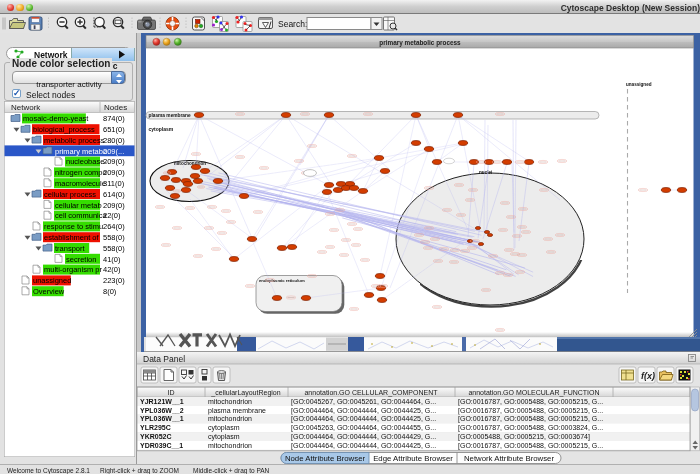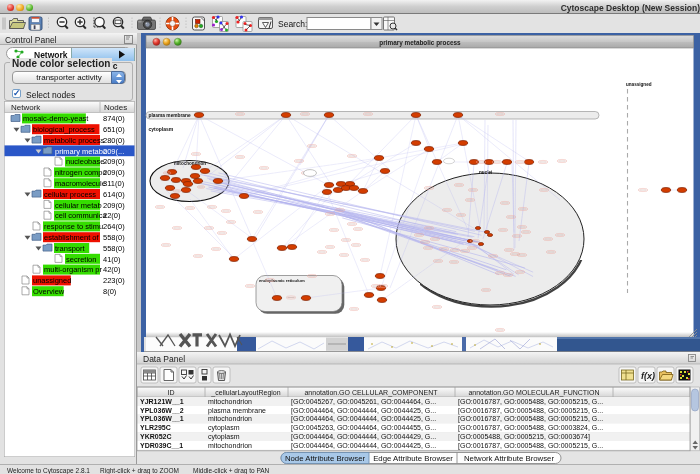--- a/index.html
+++ b/index.html
@@ -4,21 +4,21 @@
 html,body{width:700px;height:474px;overflow:hidden;font-family:"Liberation Sans",sans-serif;background:#e3e3e3}
 .titlebar{position:absolute;left:0;top:0;width:700px;height:14px;background:linear-gradient(#f2f2f2,#cfcfcf 50%,#bdbdbd);border-bottom:1px solid #7a7a7a}
 .titlebar .t{position:absolute;left:0;right:0;top:2.5px;text-align:right;font-size:8.5px;font-weight:bold;color:#2e2e2e}
 .tl{position:absolute;top:3.5px;width:7.5px;height:7.5px;border-radius:50%}
 .cp{position:absolute;left:0;top:33px;width:137px;height:431px;background:#e2e2e2;border-right:1px solid #9a9a9a}
 .cph{position:absolute;left:0;top:0;width:137px;height:12px;background:linear-gradient(#f4f4f4,#d2d2d2);border-bottom:1px solid #aaa;font-size:8.5px;color:#222;padding:1.5px 0 0 5px}
 .tabs{position:absolute;left:6px;top:14px;width:126px;height:13px;background:#fff;border:1px solid #999;border-radius:7px;font-size:8.5px;font-weight:bold;color:#111}
 .seg-mosaic{position:absolute;left:64px;top:0;width:64px;height:11px;background:linear-gradient(#cfe5fa,#8fc0ec);border-left:1px solid #8aa;border-right:1px solid #8aa;text-align:center;padding-top:13px}
 .ncs{position:absolute;left:4px;top:29px;width:129px;height:39px;border:1px solid #b0b0b0;border-radius:3px}
 .ncs .lab{position:absolute;left:5px;top:-5px;background:#e2e2e2;font-size:10px;font-weight:bold;color:#222;padding:0 2px}
-.combo{position:absolute;left:7px;top:8px;width:114px;height:13px;background:linear-gradient(#fff,#e0e0e0);border:1px solid #999;border-radius:4px;font-size:8px;color:#111;text-align:center;padding-top:1px}
+.combo{position:absolute;left:7px;top:8px;width:114px;height:13px;background:linear-gradient(#fff,#e0e0e0);border:1px solid #999;border-radius:4px;font-size:8px;color:#111;text-align:center;padding-top:8px}
 .combo .b{position:absolute;right:0;top:-1px;width:14px;height:13px;background:linear-gradient(#8ab4e8,#4a7ec8);border:1px solid #4a6a9a;border-radius:0 4px 4px 0}
 .cbx{position:absolute;left:12px;top:56px;width:9px;height:9px;background:#fff;border:1px solid #78a0c8;border-radius:2px;font-size:9px;color:#1a56b0;font-weight:bold;line-height:7px}
 .cblab{position:absolute;left:26px;top:56.5px;font-size:8.5px;color:#111}
 .statusbar{position:absolute;left:0;top:464px;width:700px;height:10px;background:#e2e2e2;border-top:1px solid #b0b0b0;font-size:6.5px;color:#222}
 </style></head><body>
 <div class="titlebar">
  <div class="tl" style="left:6.5px;background:radial-gradient(circle at 35% 30%,#ffb4ac,#e0382c 60%,#9a1810)"></div>
  <div class="tl" style="left:16px;background:radial-gradient(circle at 35% 30%,#ffeaaa,#eea71e 60%,#a86a06)"></div>
  <div class="tl" style="left:25.5px;background:radial-gradient(circle at 35% 30%,#cdf6aa,#55b42a 60%,#2a7010)"></div>
  <div class="t">Cytoscape Desktop (New Session)</div>
@@ -122,24 +122,20 @@
 <g transform="translate(390,0)">
         <rect x="-6.5" y="-6.5" width="11" height="13" rx="1" fill="#f8f8f8" stroke="#555" stroke-width="0.8"></rect>
         <line x1="-6.5" y1="-3" x2="4.5" y2="-3" stroke="#555" stroke-width="0.6"></line>
         <line x1="-2" y1="-6.5" x2="-2" y2="6.5" stroke="#555" stroke-width="0.6"></line>
         <circle cx="3" cy="2.5" r="3" fill="#e8e8e8" stroke="#333" stroke-width="1"></circle>
         <line x1="5" y1="4.5" x2="7" y2="6.5" stroke="#333" stroke-width="1.4"></line>
       </g>
 </g>
   </svg>
 <div class="cp">
- <div class="cph">Control Panel<svg width="9" height="9" viewBox="0 0 9 9" style="position:absolute;right:4px;top:2px">
-        <rect x="0.5" y="0.5" width="8" height="8" fill="none" stroke="#888"></rect>
-        <path d="M2 2 L6 2 M2 4 L5 4" stroke="#888" fill="none"></path>
-      </svg></div>
  <div class="tabs">
    <svg width="10" height="10" viewBox="0 0 10 10" style="position:absolute;left:7px;top:1px">
         <circle cx="2" cy="2" r="1.6" fill="#2a2"></circle>
         <circle cx="8" cy="3" r="1.6" fill="#2a2"></circle>
         <circle cx="4" cy="8" r="1.6" fill="#2a2"></circle>
         <path d="M2 2 L8 3 L4 8" fill="none" stroke="#2a2" stroke-width="0.8"></path>
       </svg>
    <span style="position:absolute;left:27px;top:1.5px">Network</span>
    <div class="seg-mosaic">Mosaic</div>
    <svg width="8" height="9" viewBox="0 0 8 9" style="position:absolute;right:5px;top:2px">

